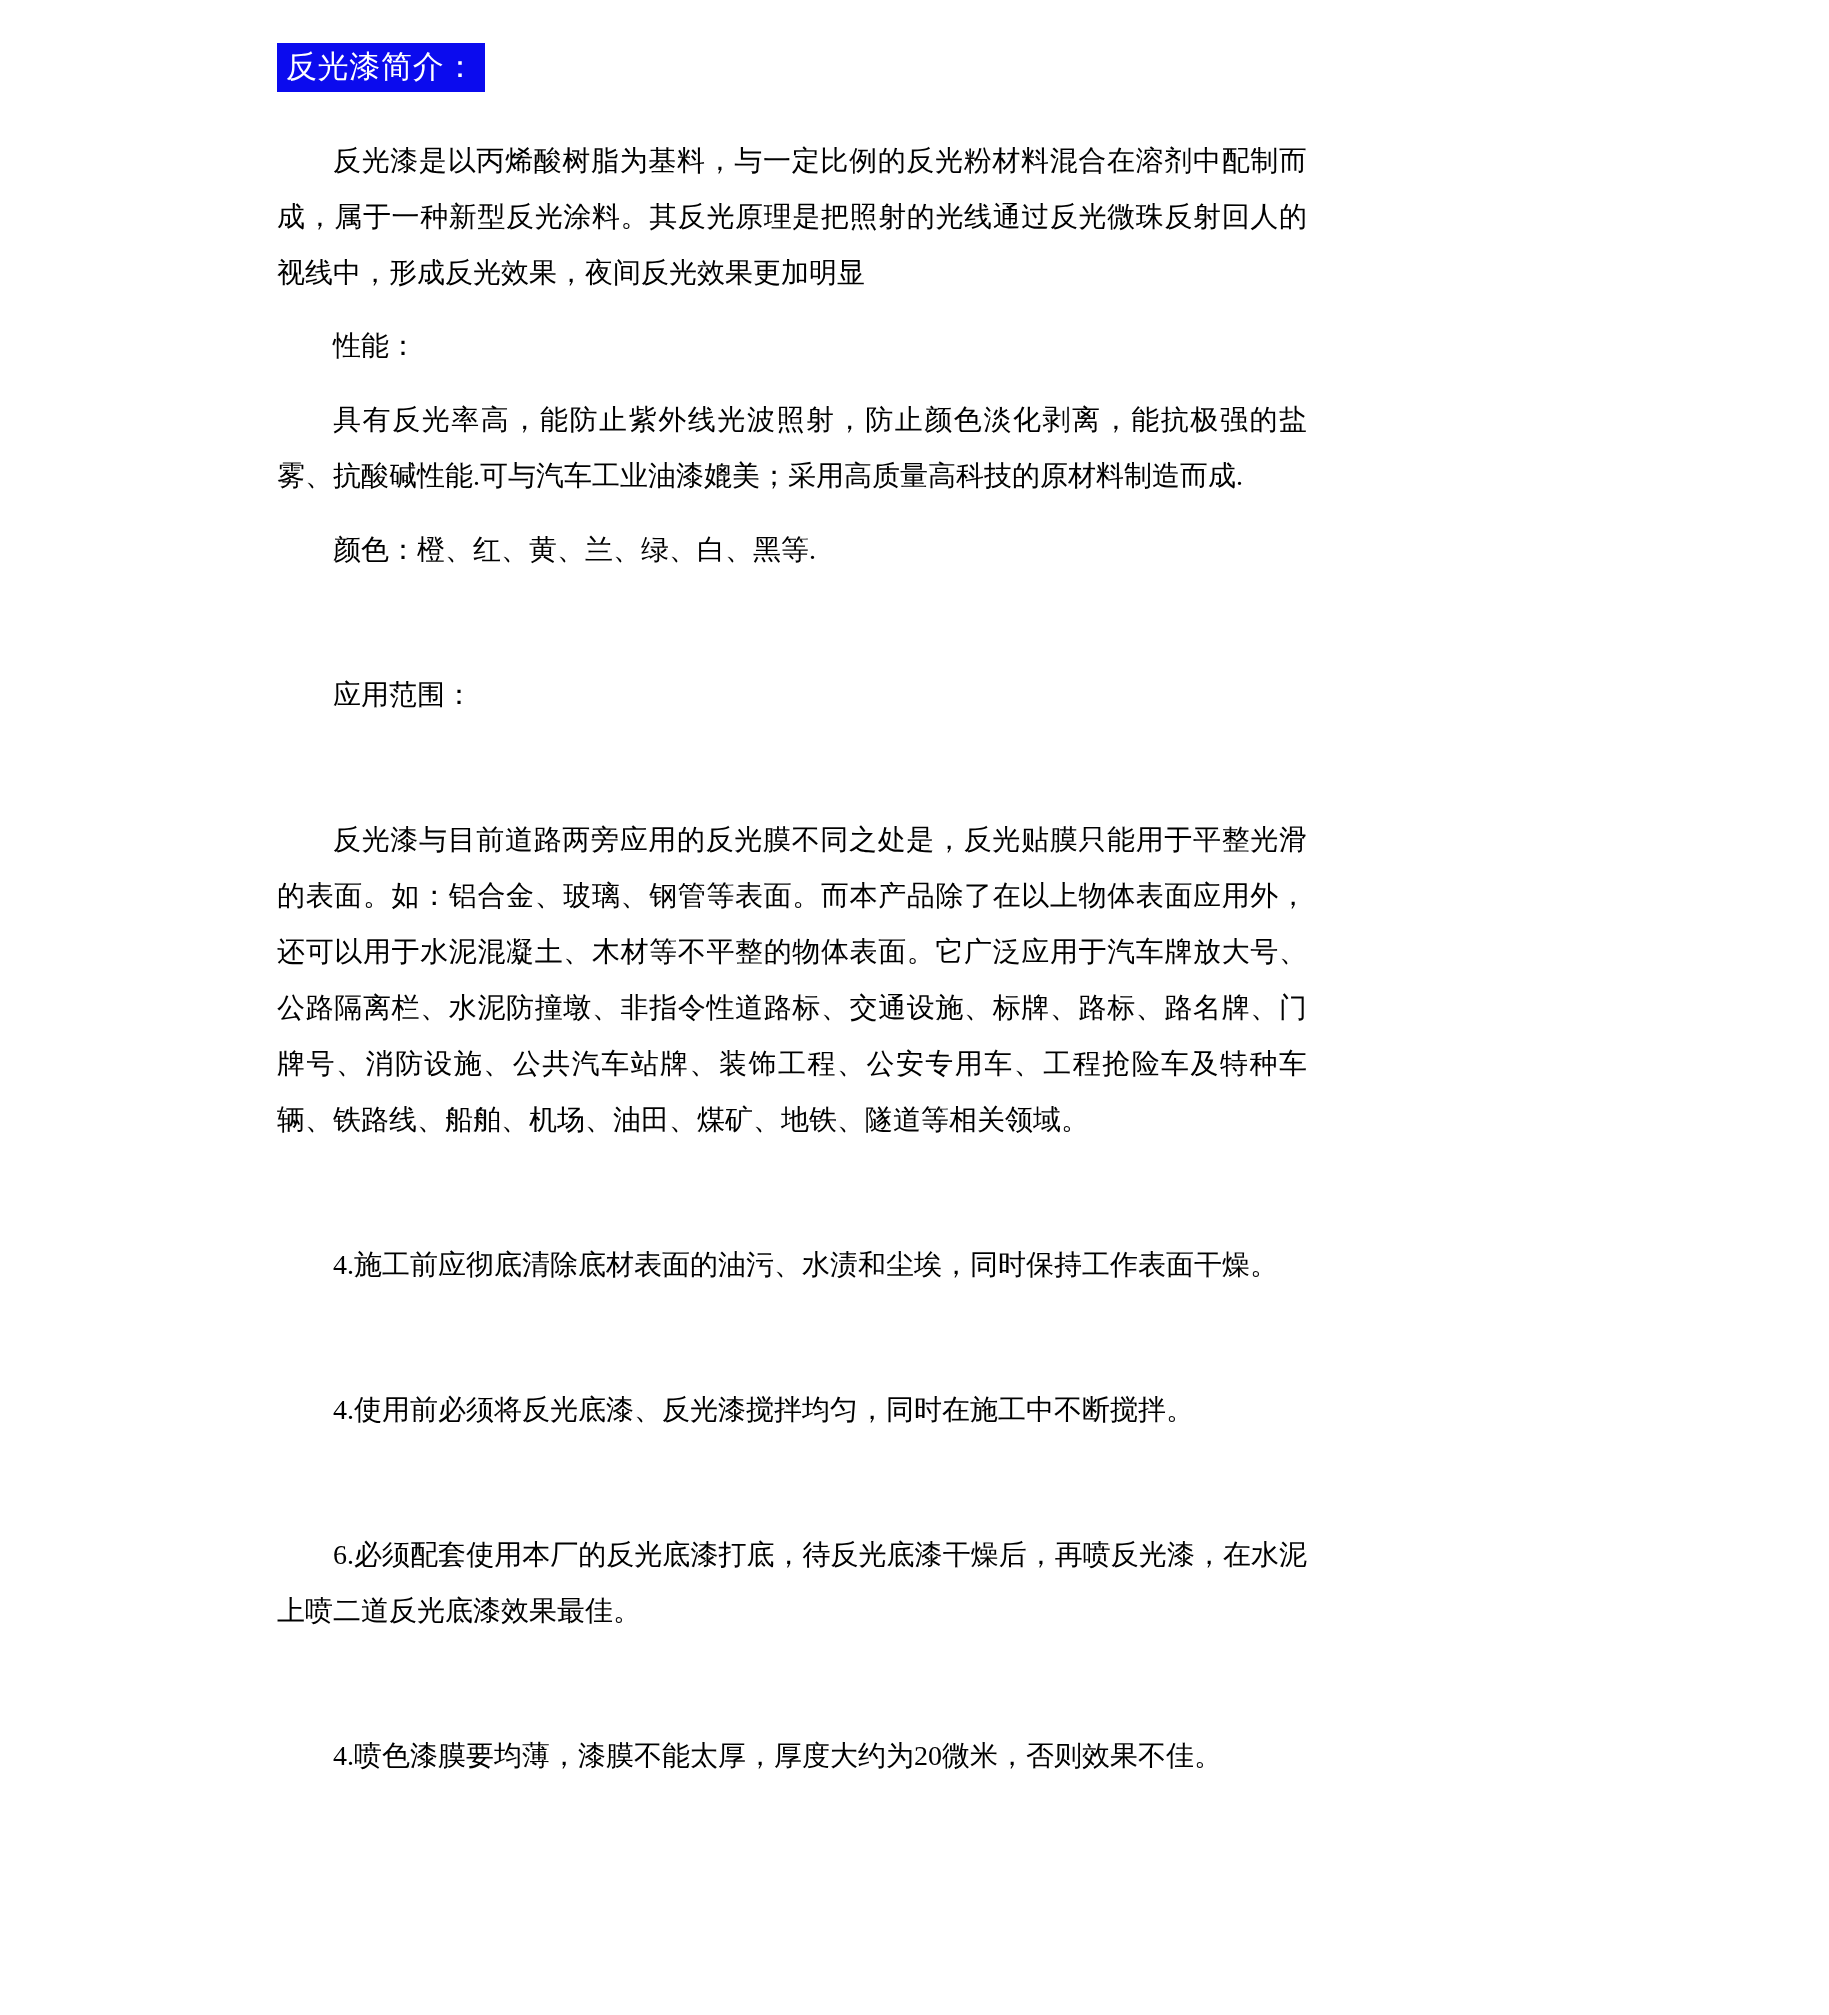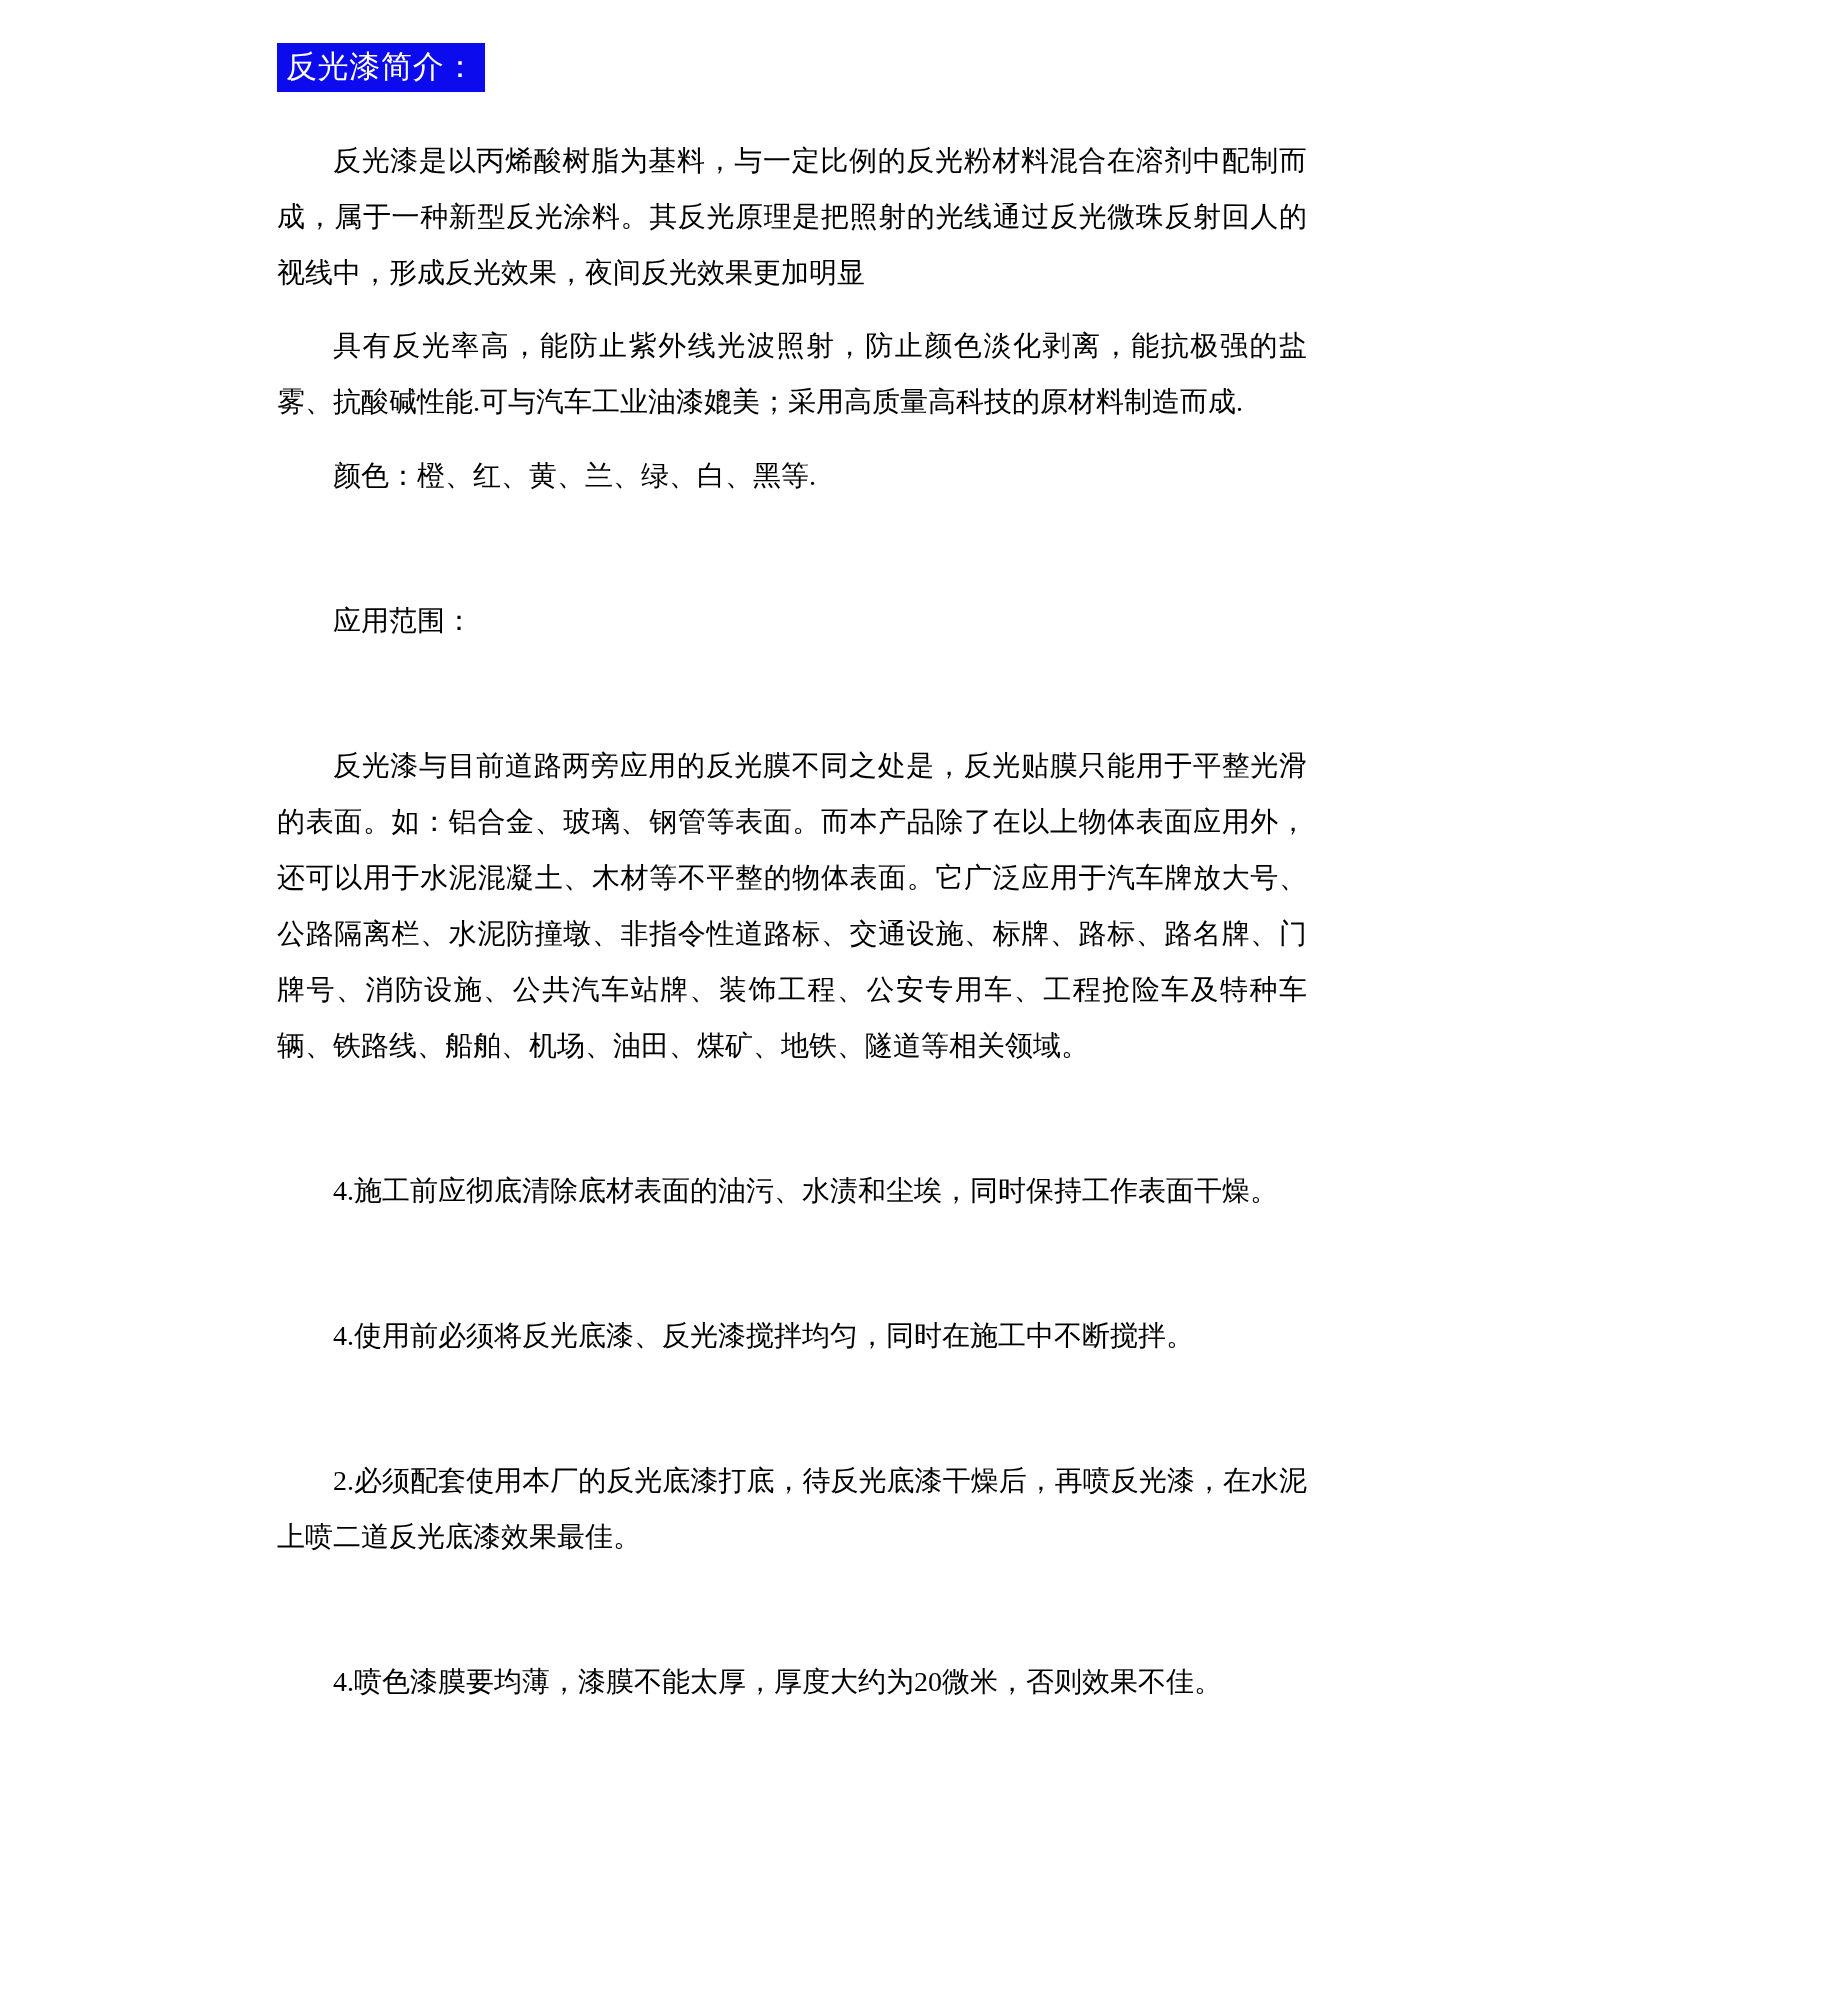--- a/index.html
+++ b/index.html
@@ -49,32 +49,33 @@
 <body>
 
 <div class="doc">
 
   <div class="title-wrap">
     <span class="title-box">反光漆简介：</span>
   </div>
 
   <p>反光漆是以丙烯酸树脂为基料，与一定比例的反光粉材料混合在溶剂中配制而成，属于一种新型反光涂料。其反光原理是把照射的光线通过反光微珠反射回人的视线中，形成反光效果，夜间反光效果更加明显</p>
 
+  <p>性能：</p>
 
   <p>具有反光率高，能防止紫外线光波照射，防止颜色淡化剥离，能抗极强的盐雾、抗酸碱性能.可与汽车工业油漆媲美；采用高质量高科技的原材料制造而成.</p>
 
   <p>颜色：橙、红、黄、兰、绿、白、黑等.</p>
 
   <p class="sp">应用范围：</p>
 
   <p class="sp">反光漆与目前道路两旁应用的反光膜不同之处是，反光贴膜只能用于平整光滑的表面。如：铝合金、玻璃、钢管等表面。而本产品除了在以上物体表面应用外，还可以用于水泥混凝土、木材等不平整的物体表面。它广泛应用于汽车牌放大号、公路隔离栏、水泥防撞墩、非指令性道路标、交通设施、标牌、路标、路名牌、门牌号、消防设施、公共汽车站牌、装饰工程、公安专用车、工程抢险车及特种车辆、铁路线、船舶、机场、油田、煤矿、地铁、隧道等相关领域。</p>
 
 
   <p class="sp">4.施工前应彻底清除底材表面的油污、水渍和尘埃，同时保持工作表面干燥。</p>
 
   <p class="sp">4.使用前必须将反光底漆、反光漆搅拌均匀，同时在施工中不断搅拌。</p>
 
-  <p class="sp">2.必须配套使用本厂的反光底漆打底，待反光底漆干燥后，再喷反光漆，在水泥上喷二道反光底漆效果最佳。</p>
+  <p class="sp">6.必须配套使用本厂的反光底漆打底，待反光底漆干燥后，再喷反光漆，在水泥上喷二道反光底漆效果最佳。</p>
 
   <p class="sp">4.喷色漆膜要均薄，漆膜不能太厚，厚度大约为20微米，否则效果不佳。</p>
 
 </div>
 
 
 </body></html>

